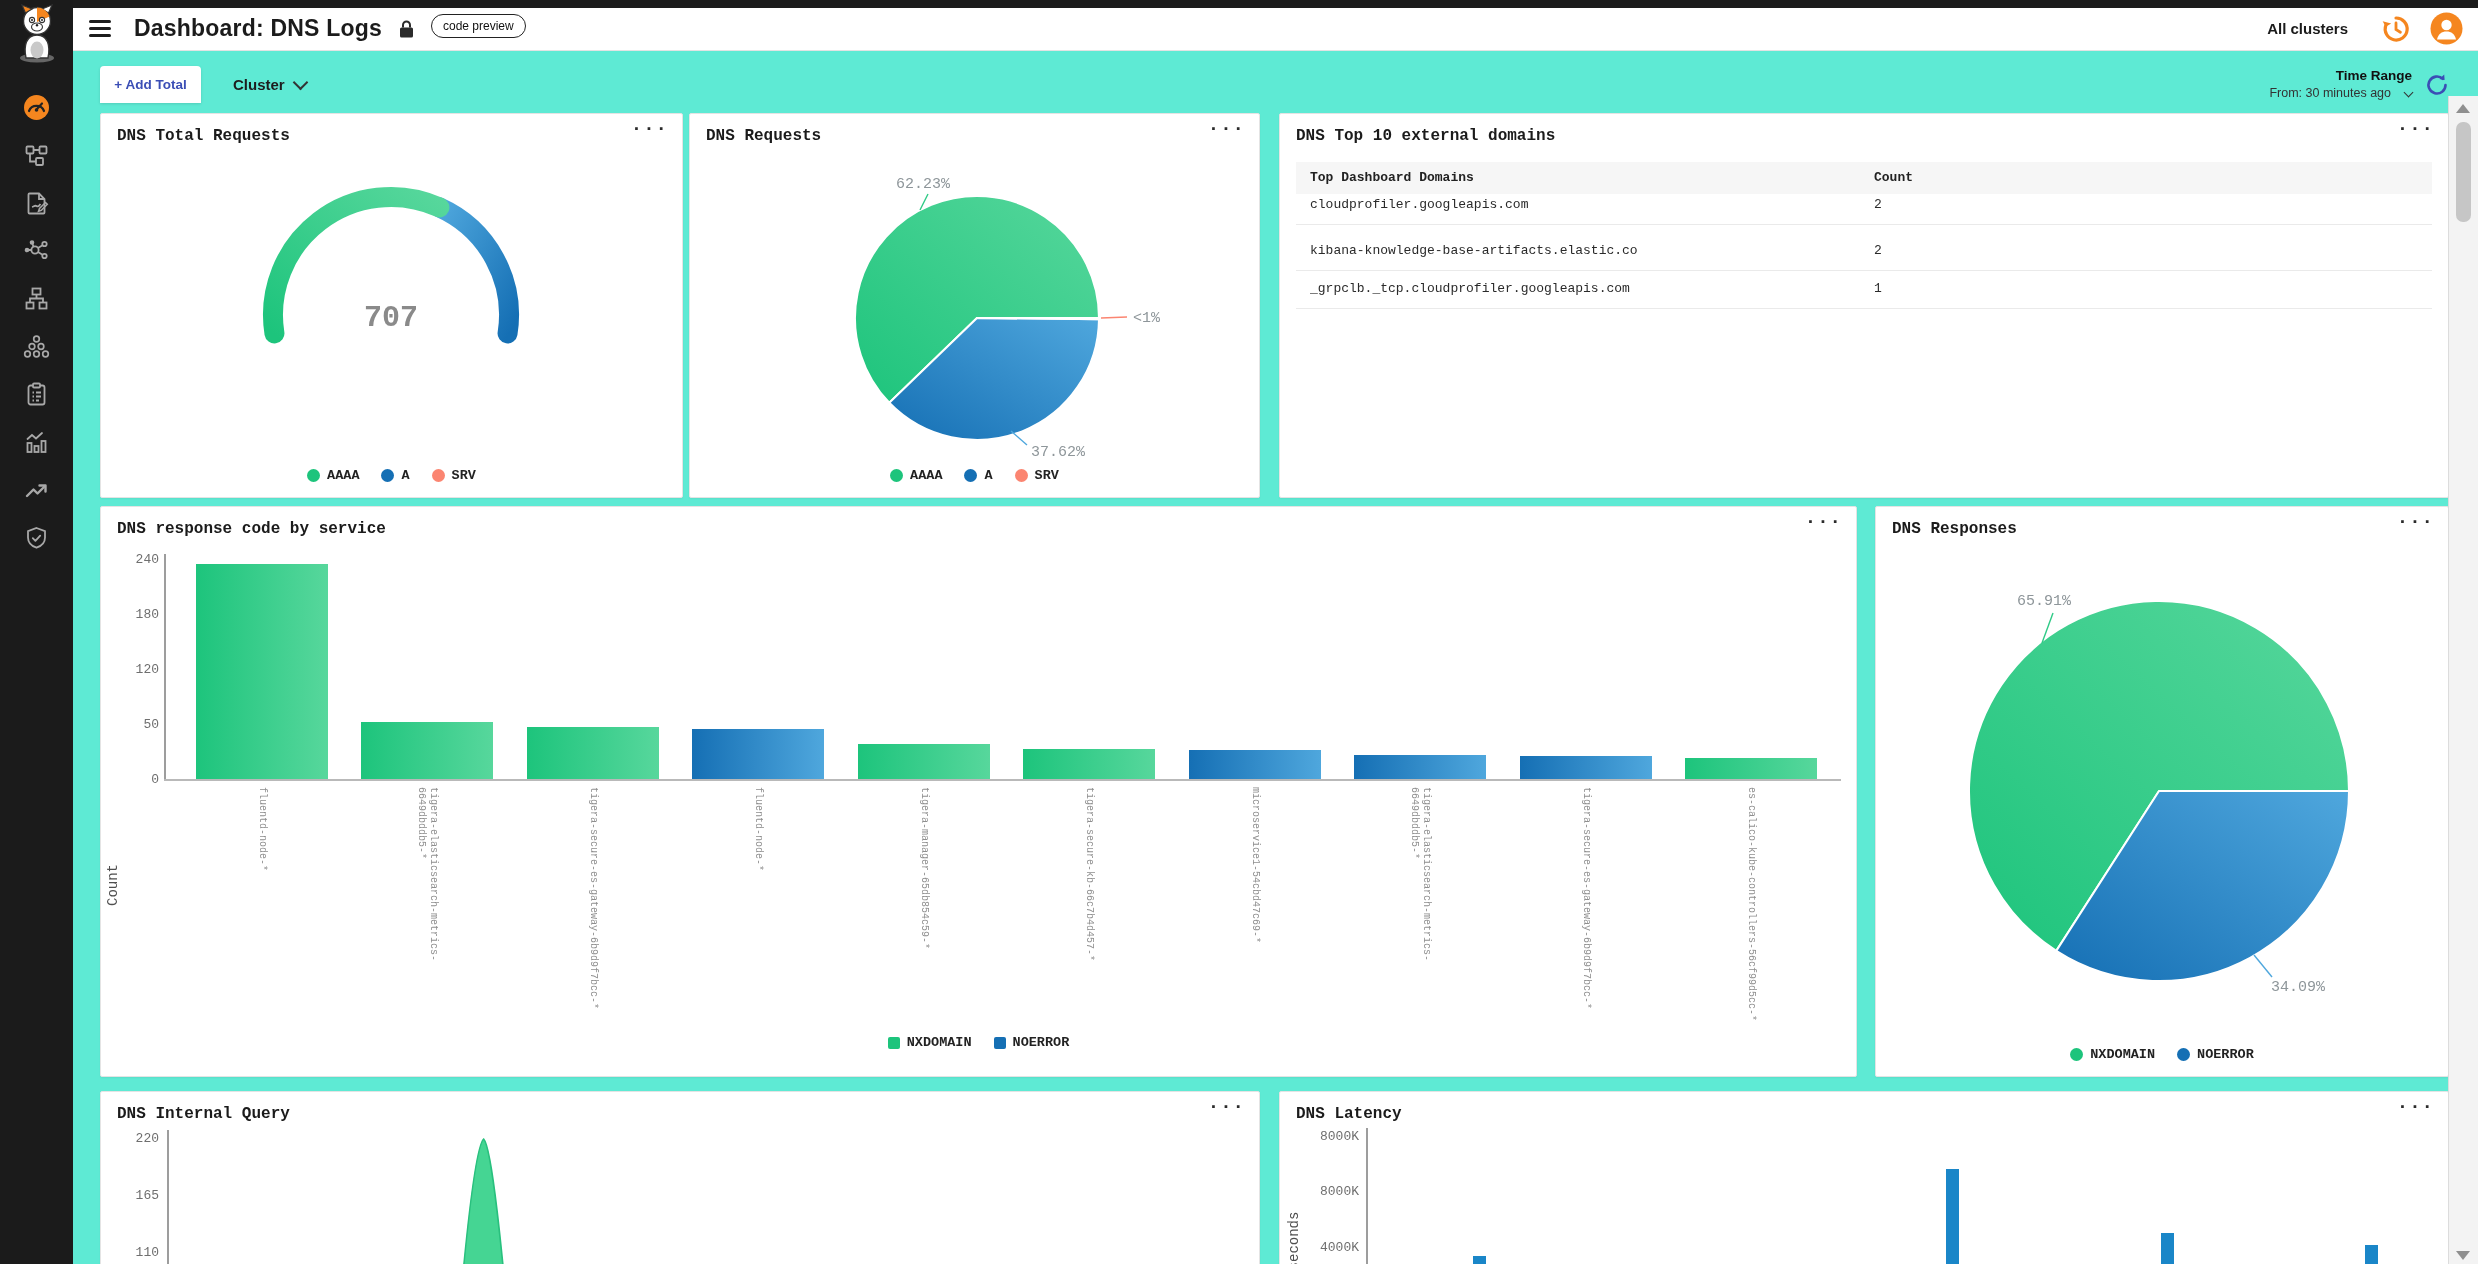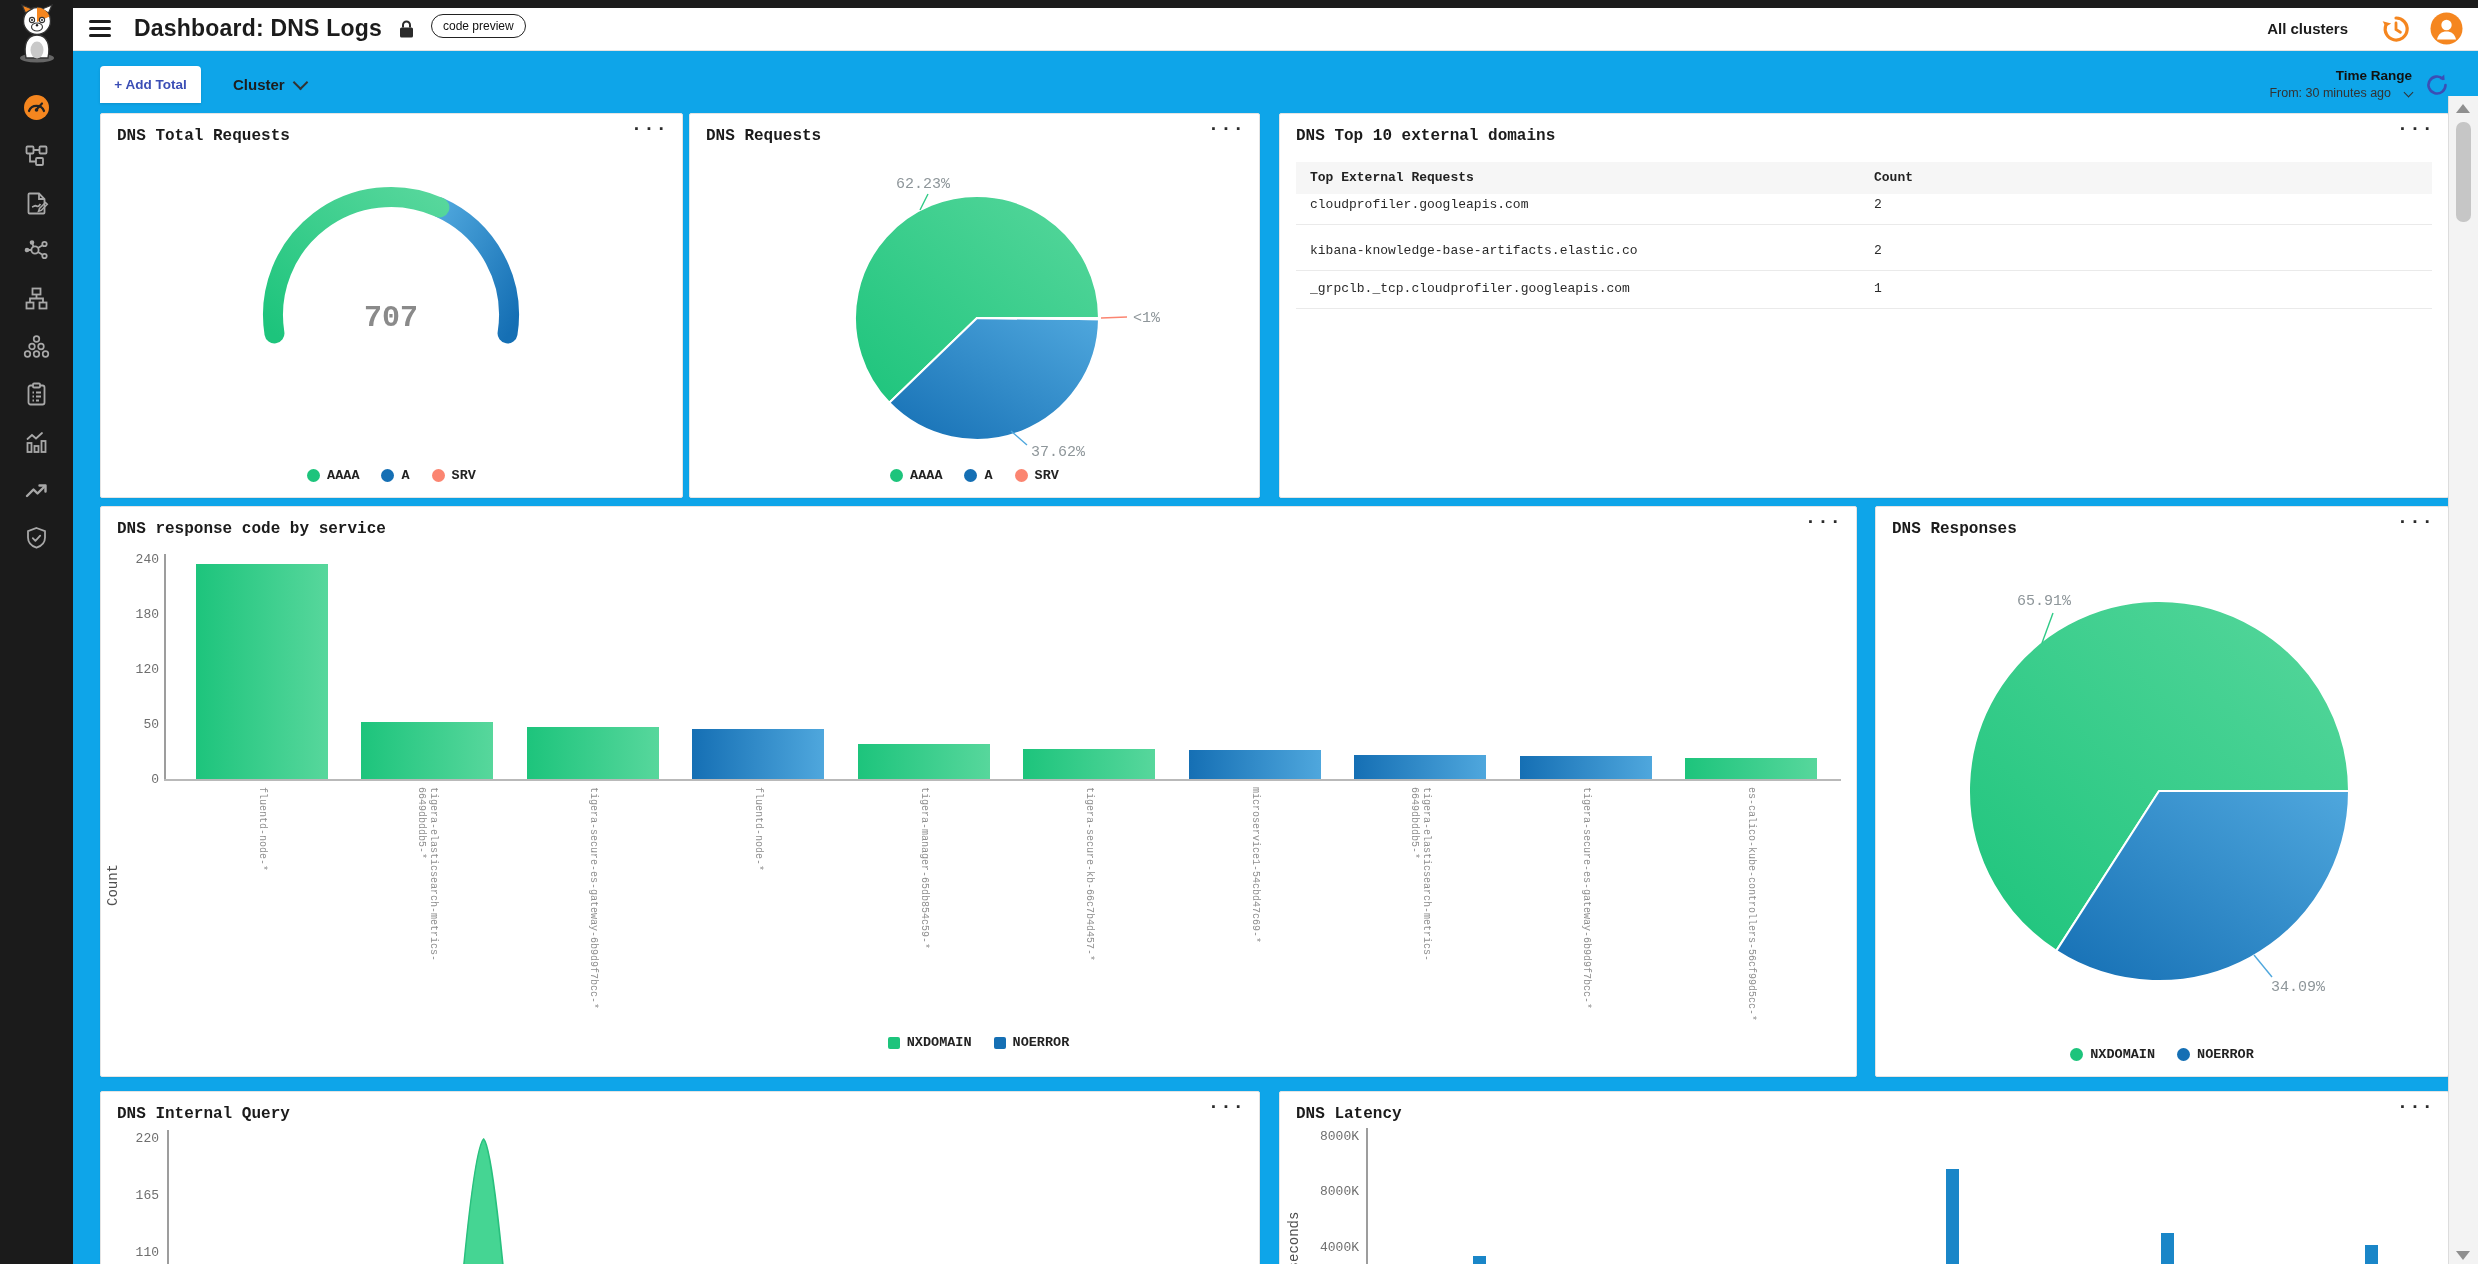--- a/index.html
+++ b/index.html
@@ -1,16 +1,16 @@
 <!DOCTYPE html>
 <html><head>
 <meta charset="utf-8">
 <style>
   html,body{margin:0;padding:0;background:#efefef;font-family:"Liberation Sans","DejaVu Sans",sans-serif;}
-  #app{position:relative;width:2478px;height:1264px;overflow:hidden;background:#0ea5e9;}
+  #app{position:relative;width:2478px;height:1264px;overflow:hidden;background:#5eead4;}
   .abs{position:absolute;}
   
   #topstrip{left:0;top:0;width:2478px;height:8px;background:#1c1c1c;}
   #sidebar{left:0;top:0;width:73px;height:1264px;background:#1b1b1b;}
   .side-ic{position:absolute;left:23px;width:27px;height:27px;}
   #header{left:73px;top:8px;width:2405px;height:42px;background:#ffffff;border-bottom:1px solid #e3e3e3;}
   .hamburger{position:absolute;left:16px;top:12px;width:22px;height:17px;cursor:pointer;}
   .hamburger div{height:2.6px;background:#1c1c1c;border-radius:2px;margin-bottom:4.4px;}
   .app-title{position:absolute;left:61px;top:7px;font-size:23px;font-weight:700;color:#1b1b1b;letter-spacing:.2px;}
   .lock{position:absolute;left:325px;top:11px;}
@@ -279,21 +279,21 @@
         </span>
     </div>
   </div>
 
   <div class="panel" style="left:1279px;top:113px;width:1168px;height:383px">
     <div class="p-head">
       <span class="p-title">DNS Top 10 external domains</span>
       <span class="p-menu">···</span>
     </div>
     <div class="tbl-headband">
-      <span class="tbl-col" style="left:14px">Top External Requests</span>
+      <span class="tbl-col" style="left:14px">Top Dashboard Domains</span>
       <span class="tbl-col" style="left:578px">Count</span>
     </div>
     <div class="tbl-row" style="top:72px">
       <span class="tbl-cell" style="left:14px">cloudprofiler.googleapis.com</span>
       <span class="tbl-cell" style="left:578px">2</span>
     </div>
     <div class="tbl-row" style="top:118px">
       <span class="tbl-cell" style="left:14px">kibana-knowledge-base-artifacts.elastic.co</span>
       <span class="tbl-cell" style="left:578px">2</span>
     </div>

